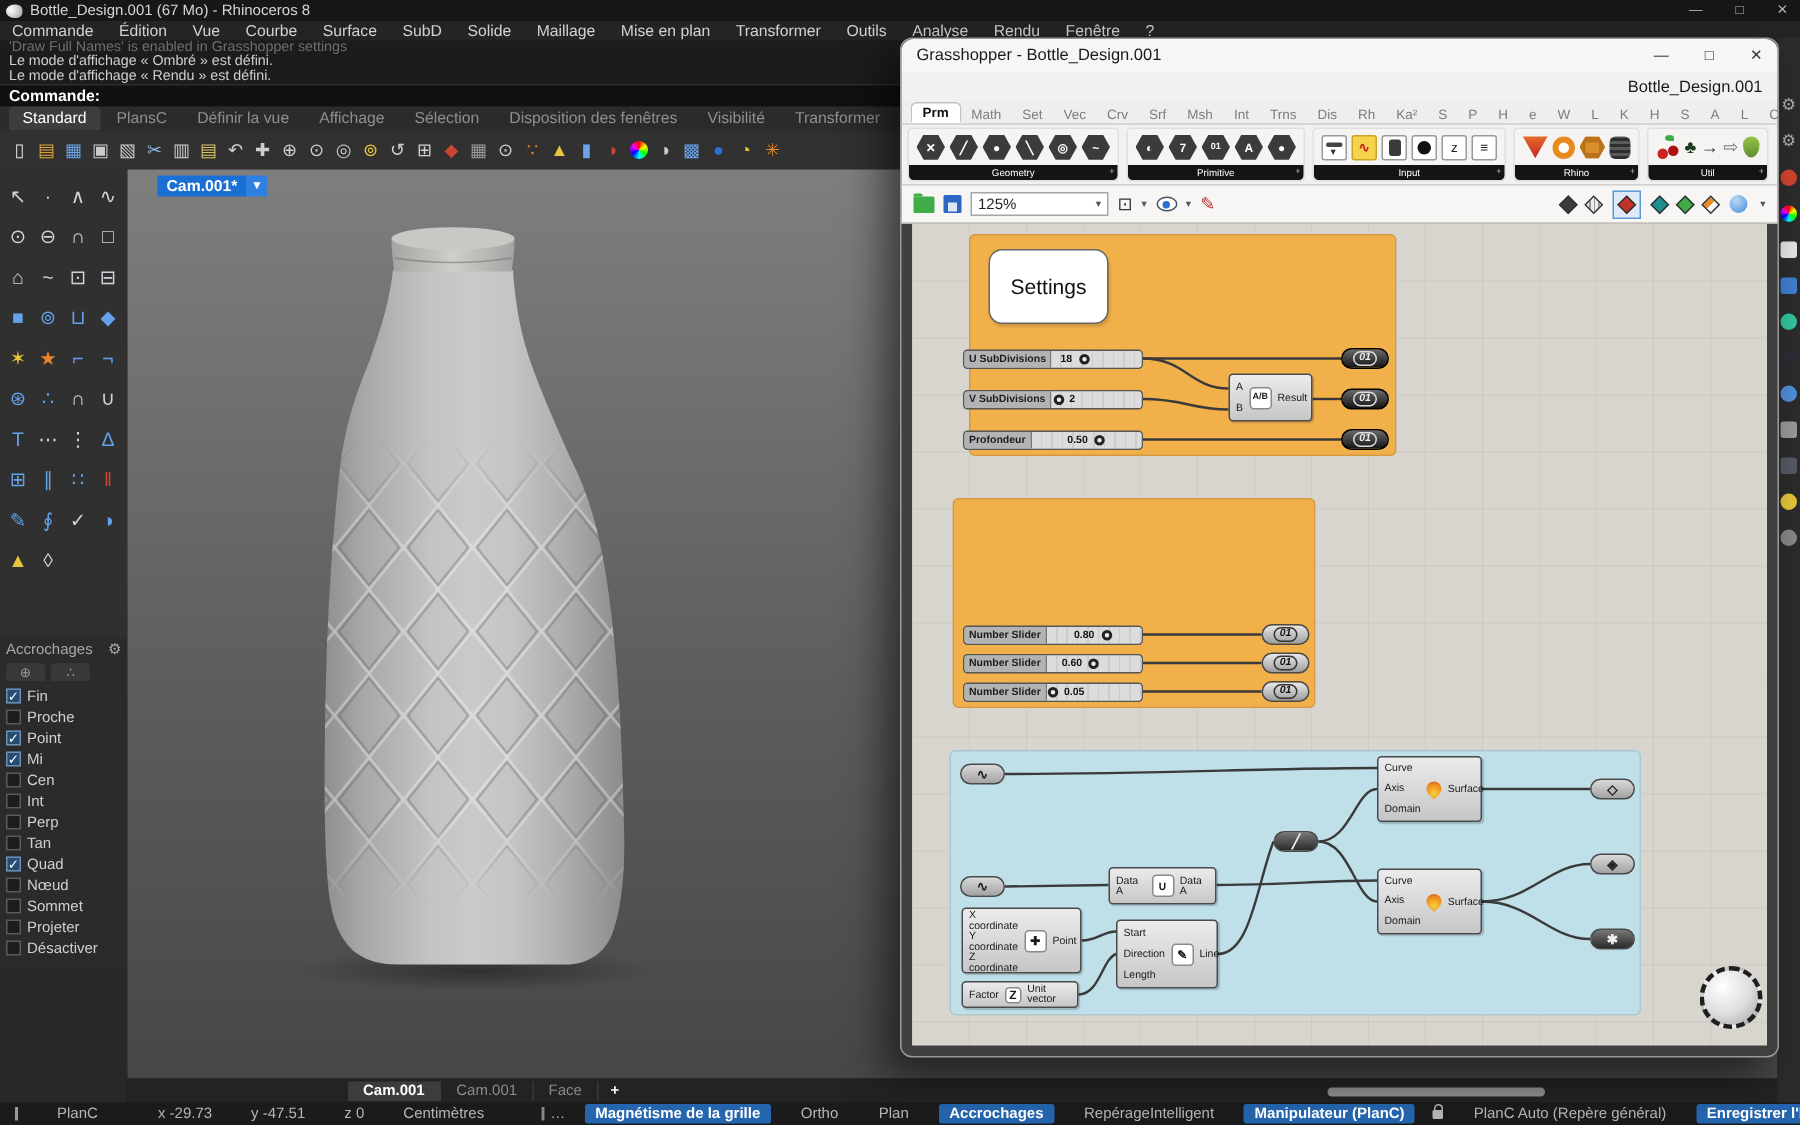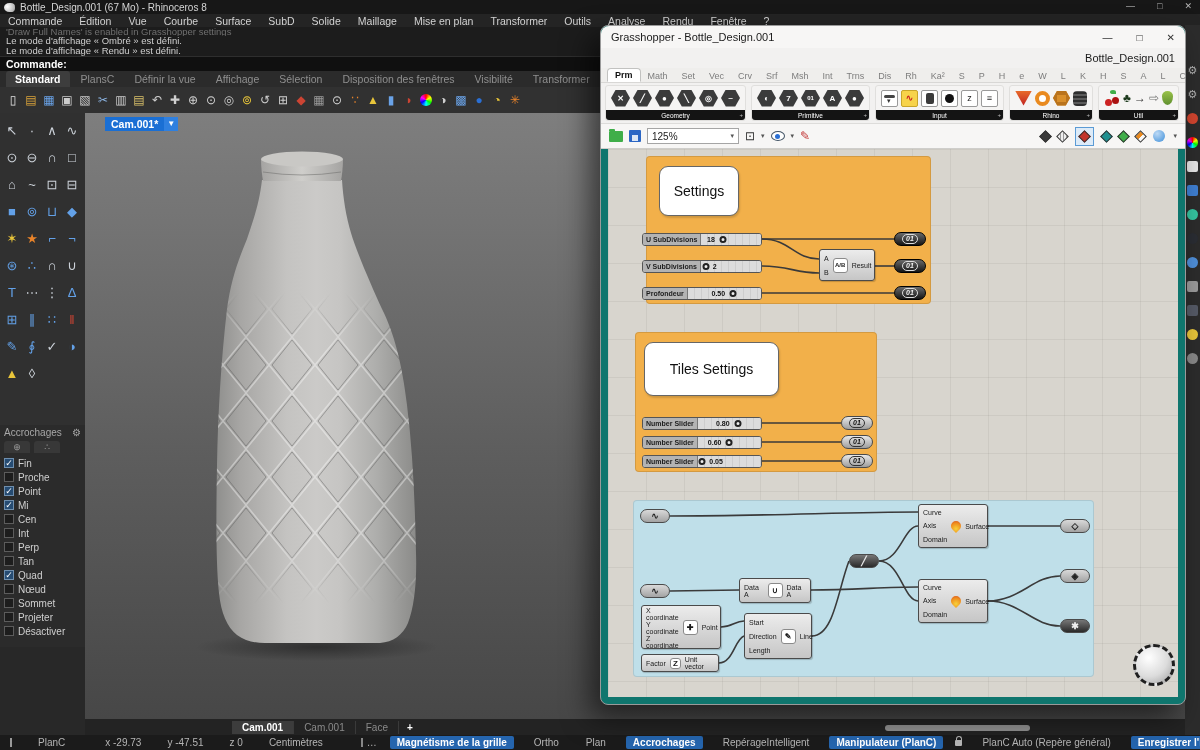--- a/index.html
+++ b/index.html
@@ -10,21 +10,21 @@
   
   #r-title{left:0;top:0;width:1200px;height:14px;background:#171717;display:flex;align-items:center;padding-left:4px;font-size:10px;color:#d5d5d5}
   #r-appicon{width:11px;height:9px;background:radial-gradient(circle at 30% 40%,#fff,#bbb 70%,#888);border-radius:50% 40% 40% 50%;margin-right:5px}
   #r-ctrl{position:absolute;right:8px;top:1px;display:flex;gap:22px;color:#b5b5b5;font-size:9px}
   #r-menubar{left:0;top:14px;width:1200px;height:13px;background:#242424;display:flex;align-items:center;padding-left:8px;gap:17px;font-size:10.5px;color:#d2d2d2}
   #r-hist{left:0;top:27px;width:1200px;height:29px;background:#1c1c1c;padding:0 6px;font-size:9.5px;color:#cfcfcf;line-height:9.7px;overflow:hidden}
   #r-hist .clip{color:#6f6f6f;height:9px;overflow:hidden}
   #r-cmd{left:0;top:56px;width:1200px;height:15px;background:#101010;border-top:1px solid #2e2e2e;color:#fff;font-weight:bold;font-size:10.5px;display:flex;align-items:center;padding-left:6px}
   #r-ttabs{left:0;top:71px;width:1200px;height:16px;background:#2b2b2b;display:flex;align-items:flex-end;padding-left:6px;gap:2px;font-size:10.5px;color:#8f8f8f}
   #r-ttabs .rtab{padding:2px 9px 2px 9px}
-  #r-ttabs .rtab.act{background:#3d3d3d;color:#fff;font-weight:bold;border-radius:3px 3px 0 0}
+  #r-ttabs .rtab.act{background:#3d3d3d;color:#fff;font-weight:normal;border-radius:3px 3px 0 0}
   #r-ticons{left:0;top:87px;width:1200px;height:26px;background:#313131;display:flex;align-items:center;padding-left:6px;gap:4px}
   #r-ticons .ricon{width:14px;text-align:center;font-size:12px;line-height:14px}
   .wheel{width:12px!important;height:12px;border-radius:50%;background:conic-gradient(#f00,#ff0,#0f0,#0ff,#00f,#f0f,#f00)}
 
   
   #r-palette{left:0;top:113px;width:85px;height:312px;background:#303030;display:flex;flex-wrap:wrap;align-content:flex-start;padding:4px 2px}
   #r-palette .pic{width:20px;height:27px;display:flex;align-items:center;justify-content:center;font-size:13px}
 
   
   #r-snaps{left:0;top:425px;width:85px;height:222px;background:#2b2b2b;font-size:10px;color:#cfcfcf}
@@ -57,21 +57,21 @@
   #swatch{width:9px;height:9px;background:#000;border:1px solid #888;margin-left:38px}
   .slock{width:7px;height:6px;background:#b5b5b5;border-radius:1px;margin-left:12px;position:relative}
   .slock::before{content:"";position:absolute;left:1px;top:-4px;width:4px;height:4px;border:1px solid #b5b5b5;border-bottom:none;border-radius:3px 3px 0 0}
 
   
   #r-dock{left:1185px;top:25px;width:15px;height:710px;background:#2c2c2c;display:flex;flex-direction:column;align-items:center;padding-top:40px;gap:13px}
   #r-dock .dicon{width:11px;height:11px;display:block}
   #r-dock .gear{font-size:11px;line-height:11px;width:auto;height:auto}
 
   
-  #gh{left:600px;top:25px;width:586px;height:680px;background:#0f766e;border:1px solid #9a9a9a;border-radius:8px;box-shadow:-10px 12px 28px rgba(0,0,0,.55);color:#222}
+  #gh{left:600px;top:25px;width:586px;height:680px;background:#404040;border:1px solid #9a9a9a;border-radius:8px;box-shadow:-10px 12px 28px rgba(0,0,0,.55);color:#222}
   #g-title{left:0;top:0;width:100%;height:22px;display:flex;align-items:center;padding-left:10px;font-size:11px;color:#1a1a1a;border-radius:8px 8px 0 0;background:#f7f6f5}
   #g-ctrl{position:absolute;right:10px;top:0;height:22px;display:flex;gap:24px;align-items:center;color:#333;font-size:10px}
   #g-menu{left:0;top:22px;width:100%;height:20px;display:flex;align-items:center;gap:16px;padding:0 10px;font-size:11px;background:#f2f1f0}
   #g-docname{margin-left:auto;color:#1a1a1a}
   #g-tabs{left:0;top:42px;width:100%;height:15px;display:flex;align-items:flex-end;gap:0;padding-left:6px;font-size:9px;color:#7d7d7d;background:#efeeec;border-bottom:1px solid #d8d7d5}
   #g-tabs .gtab{padding:1px 7px}
   #g-tabs .gtab.act{background:#fff;border:1px solid #c2c2c0;border-bottom:1px solid #fff;border-radius:4px 4px 0 0;color:#111;font-weight:bold}
   #g-ribbon{left:0;top:57px;width:100%;height:40px;display:flex;gap:5px;padding:2px 4px;background:#f2f1f0}
   .ggrp{display:flex;flex-direction:column;background:#f5f4f3;border:1px solid #e0dfdd;border-radius:3px}
   .gicons{flex:1;display:flex;align-items:center;gap:3px;padding:2px 5px}
@@ -581,23 +581,20 @@
         <path d="M111,514 C125,514 127,490 136,487"></path>
         <path d="M380,377 L452,377"></path>
         <path d="M380,452 C412,452 425,427 452,427"></path>
         <path d="M380,452 C412,452 425,477 452,477"></path>
       </g>
     </svg>
 
     <div class="abs wpanel" style="left:51px;top:17px;width:80px;height:50px">
         <span>Settings</span>
       </div>
-    <div class="abs wpanel" style="left:36px;top:193px;width:135px;height:54px">
-        <span>Tiles Settings</span>
-      </div>
 
     <div class="abs slider" style="left:34px;top:84px;width:120px">
         <span class="slabel">U SubDivisions</span>
         <span class="strack">
           <span class="sval" style="left: calc(36% - 8px); transform: translateX(-100%);">18</span>
           <span class="sknob" style="left: 36%;"></span>
         </span>
       </div>
     <div class="abs slider" style="left:34px;top:111px;width:120px">
         <span class="slabel">V SubDivisions</span>

